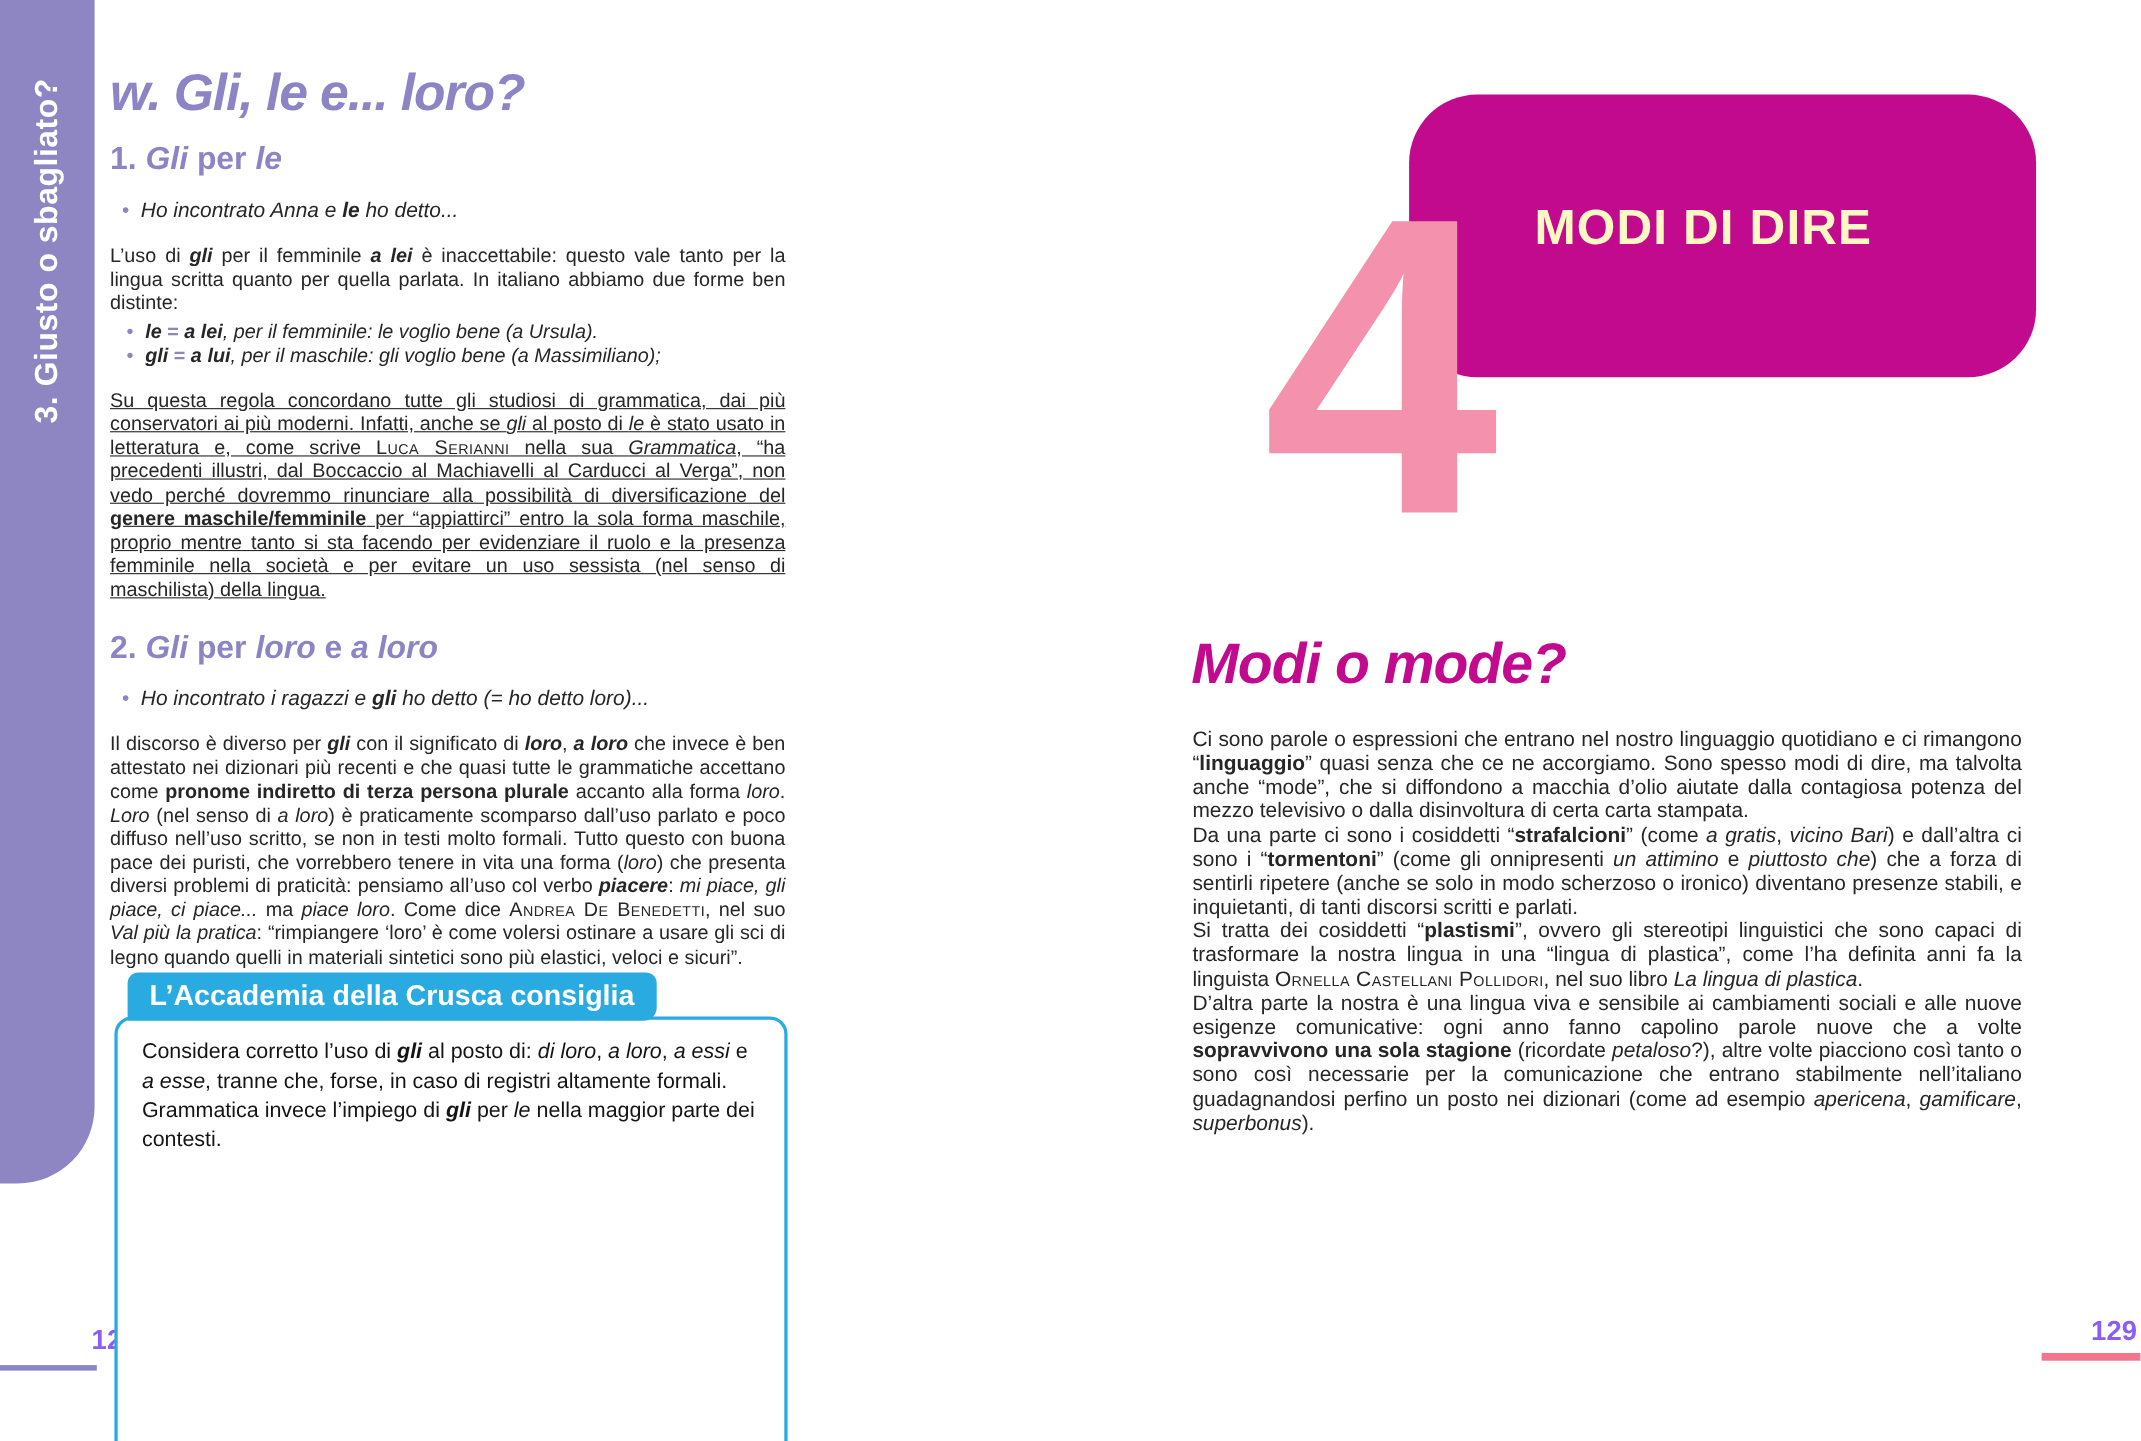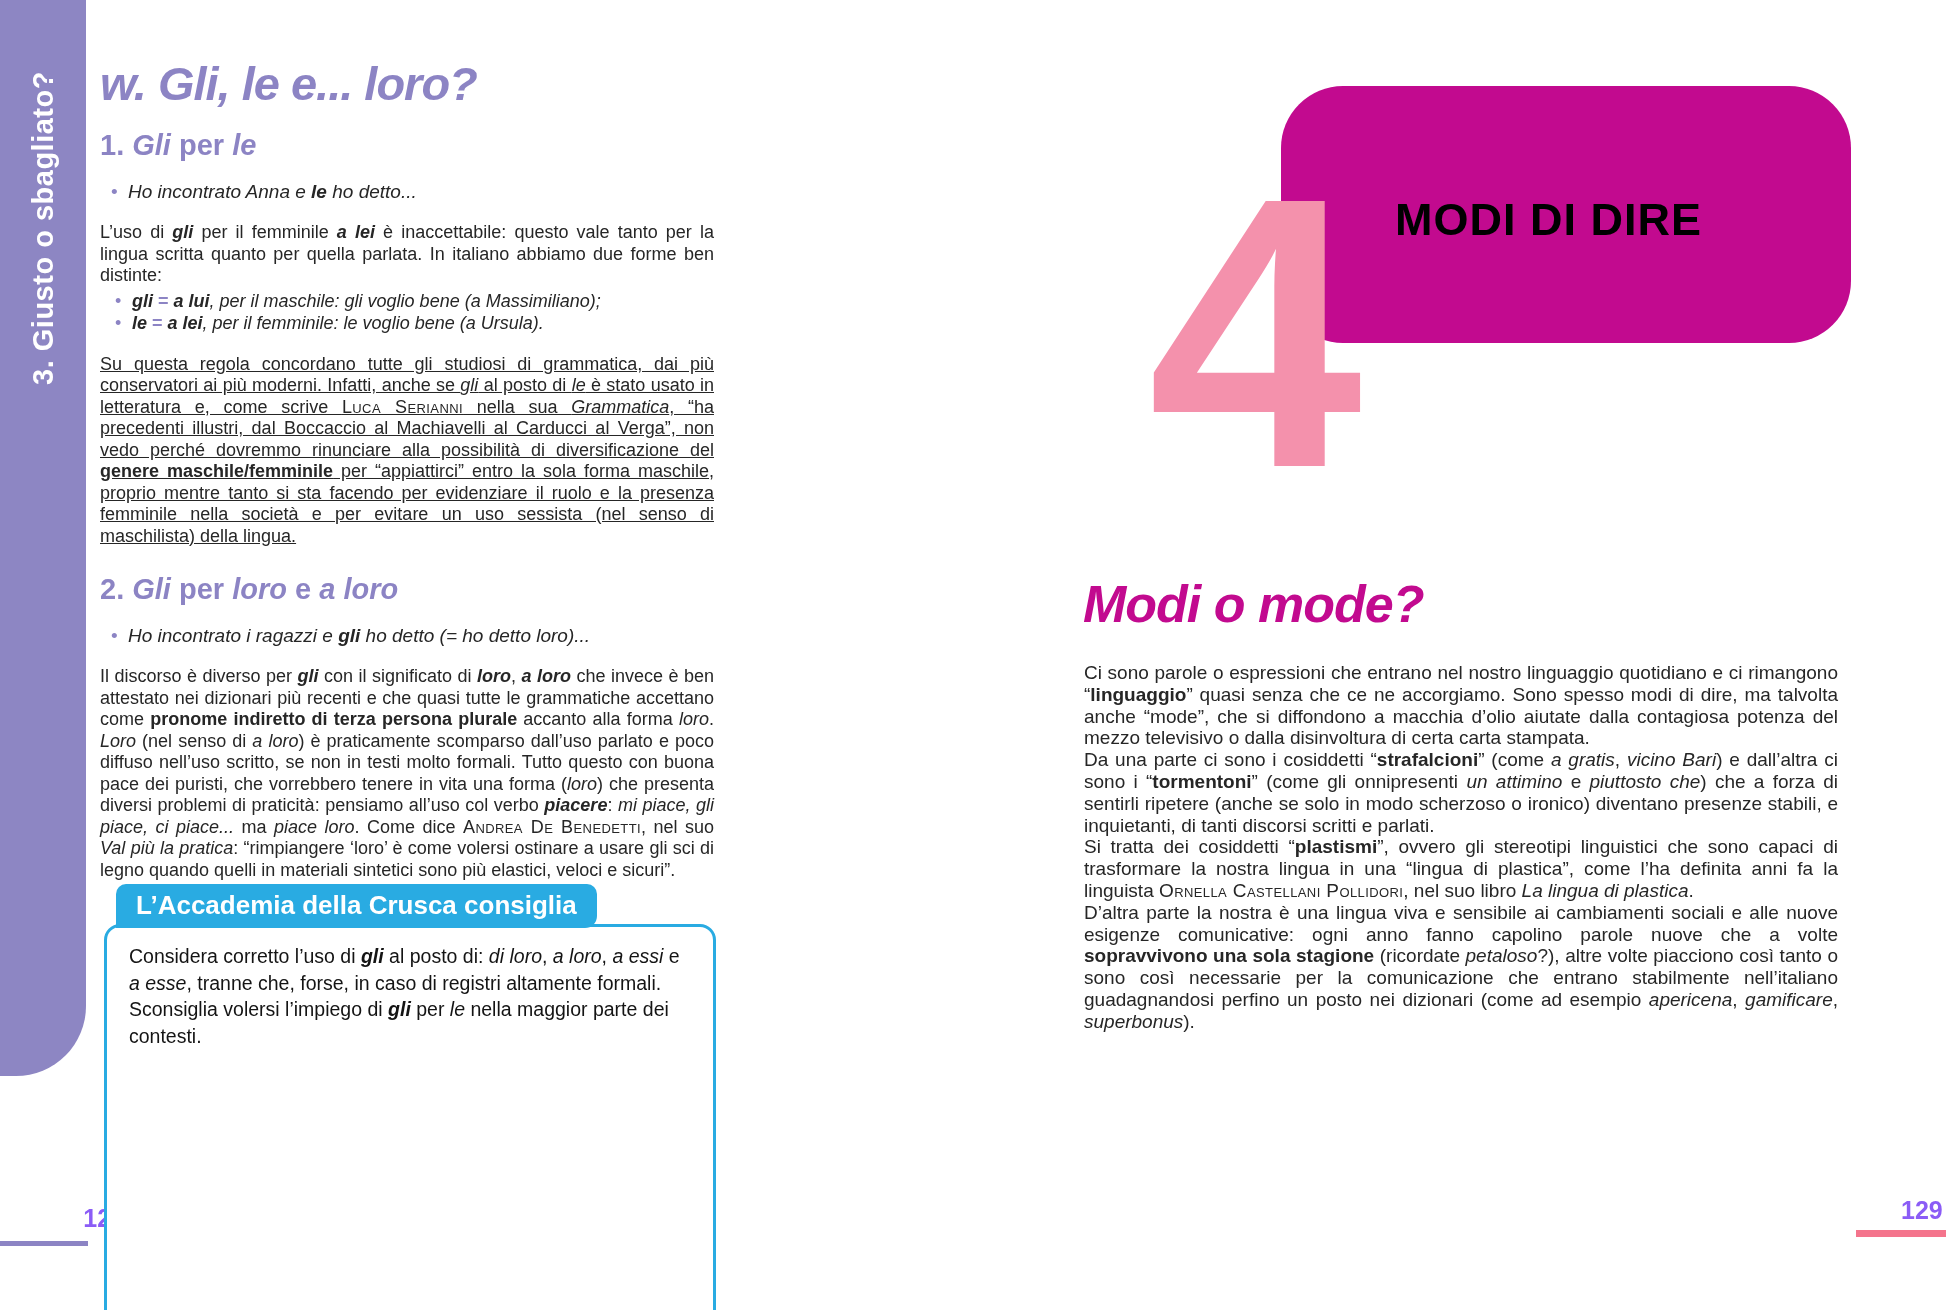--- a/index.html
+++ b/index.html
@@ -50,21 +50,21 @@
   .crusca-body p{margin:0;font-size:19.5px;line-height:26.5px;color:#141414;}
 
   .folio{position:absolute;font-weight:700;font-size:25px;color:#8b5cf6;margin-left:43px;}
   .folio-l{left:0;top:1204px;width:82px;text-align:right;}
   .rule-l{position:absolute;left:0;top:1241px;width:88px;height:5px;background:#8c84c4;}
   .folio-r{left:1858px;top:1196px;}
   .rule-r{position:absolute;left:1856px;top:1230px;width:90px;height:7px;background:#f4748c;}
 
   
   .banner{position:absolute;left:1281px;top:86px;width:570px;height:257px;background:#c20a8f;border-radius:62px;z-index:1;}
-  .banner-title{position:absolute;left:114px;top:108px;color:#000000;font-weight:700;font-size:45px;letter-spacing:1px;}
+  .banner-title{position:absolute;left:114px;top:95px;color:#fef9c3;font-weight:700;font-size:45px;letter-spacing:1px;}
   .chapnum{
     position:absolute;left:1148px;top:140px;z-index:2;
     font-size:385px;line-height:1;font-weight:700;color:#f491ac;
   }
   .rtitle{position:absolute;left:1083px;top:574px;margin:0;color:#c20a8f;font-size:52px;font-weight:700;font-style:italic;letter-spacing:-1px;}
   .rbody{position:absolute;left:1084px;top:662px;width:754px;}
   .rbody p{margin:0;font-size:19px;line-height:21.8px;text-align:justify;}
 </style>
 </head>
 <body>
@@ -82,40 +82,40 @@
 
       <h2 class="sec"><span>1. </span><span class="i">Gli</span><span> per </span><span class="i">le</span></h2>
 
       <ul class="ex">
         <li><span class="i">Ho incontrato Anna e </span><span class="b i">le</span><span class="i"> ho detto...</span></li>
       </ul>
 
       <p class="body mb2"><span>L’uso di </span><span class="b i">gli</span><span> per il femminile </span><span class="b i">a lei</span><span> è inaccettabile: questo vale tanto per la lingua scritta quanto per quella parlata. In italiano abbiamo due forme ben distinte:</span></p>
 
       <ul class="rules">
+        <li><span class="b i">le</span><span class="b p"> = </span><span class="b i">a lei</span><span class="i">, per il femminile: le voglio bene (a Ursula).</span></li>
         <li><span class="b i">gli</span><span class="b p"> = </span><span class="b i">a lui</span><span class="i">, per il maschile: gli voglio bene (a Massimiliano);</span></li>
-        <li><span class="b i">le</span><span class="b p"> = </span><span class="b i">a lei</span><span class="i">, per il femminile: le voglio bene (a Ursula).</span></li>
       </ul>
 
       <p class="body mb26"><span>Su questa regola concordano tutte gli studiosi di grammatica, dai più conservatori ai più moderni. Infatti, anche se </span><span class="i">gli</span><span> al posto di </span><span class="i">le</span><span> è stato usato in letteratura e, come scrive </span><span class="sc">Luca Serianni</span><span> nella sua </span><span class="i">Grammatica</span><span>, “ha precedenti illustri, dal Boccaccio al Machiavelli al Carducci al Verga”, non vedo perché dovremmo rinunciare alla possibilità di diversificazione del </span><span class="b">genere maschile/femminile</span><span> per “appiattirci” entro la sola forma maschile, proprio mentre tanto si sta facendo per evidenziare il ruolo e la presenza femminile nella società e per evitare un uso sessista (nel senso di maschilista) della lingua.</span></p>
 
       <h2 class="sec mt"><span>2. </span><span class="i">Gli</span><span> per </span><span class="i">loro</span><span> e </span><span class="i">a loro</span></h2>
 
       <ul class="ex">
         <li><span class="i">Ho incontrato i ragazzi e </span><span class="b i">gli</span><span class="i"> ho detto (= ho detto loro)...</span></li>
       </ul>
 
       <p class="body"><span>Il discorso è diverso per </span><span class="b i">gli</span><span> con il significato di </span><span class="b i">loro</span><span>, </span><span class="b i">a loro</span><span> che invece è ben attestato nei dizionari più recenti e che quasi tutte le grammatiche accettano come </span><span class="b">pronome indiretto di terza persona plurale</span><span> accanto alla forma </span><span class="i">loro</span><span>. </span><span class="i">Loro</span><span> (nel senso di </span><span class="i">a loro</span><span>) è praticamente scomparso dall’uso parlato e poco diffuso nell’uso scritto, se non in testi molto formali. Tutto questo con buona pace dei puristi, che vorrebbero tenere in vita una forma (</span><span class="i">loro</span><span>) che presenta diversi problemi di praticità: pensiamo all’uso col verbo </span><span class="b i">piacere</span><span>: </span><span class="i">mi piace, gli piace, ci piace...</span><span> ma </span><span class="i">piace loro</span><span>. Come dice </span><span class="sc">Andrea De Benedetti</span><span>, nel suo </span><span class="i">Val più la pratica</span><span>: “rimpiangere ‘loro’ è come volersi ostinare a usare gli sci di legno quando quelli in materiali sintetici sono più elastici, veloci e sicuri”.</span></p>
     </div>
 
     <div class="crusca">
       <div class="crusca-tab">L’Accademia della Crusca consiglia</div>
       <div class="crusca-body">
         <p><span>Considera corretto l’uso di </span><span class="b i">gli</span><span> al posto di: </span><span class="i">di loro</span><span>, </span><span class="i">a loro</span><span>, </span><span class="i">a essi</span><span> e </span><span class="i">a esse</span><span>, tranne che, forse, in caso di registri altamente formali.</span></p>
-        <p><span>Sconsiglia volersi l’impiego di </span><span class="b i">gli</span><span> per </span><span class="i">le</span><span> nella maggior parte dei contesti.</span></p>
+        <p><span>Grammatica invece l’impiego di </span><span class="b i">gli</span><span> per </span><span class="i">le</span><span> nella maggior parte dei contesti.</span></p>
       </div>
     </div>
 
     <div class="folio folio-l">128</div>
     <div class="rule-l"></div>
   </section>
 
   <section>
 
     <div class="banner">

